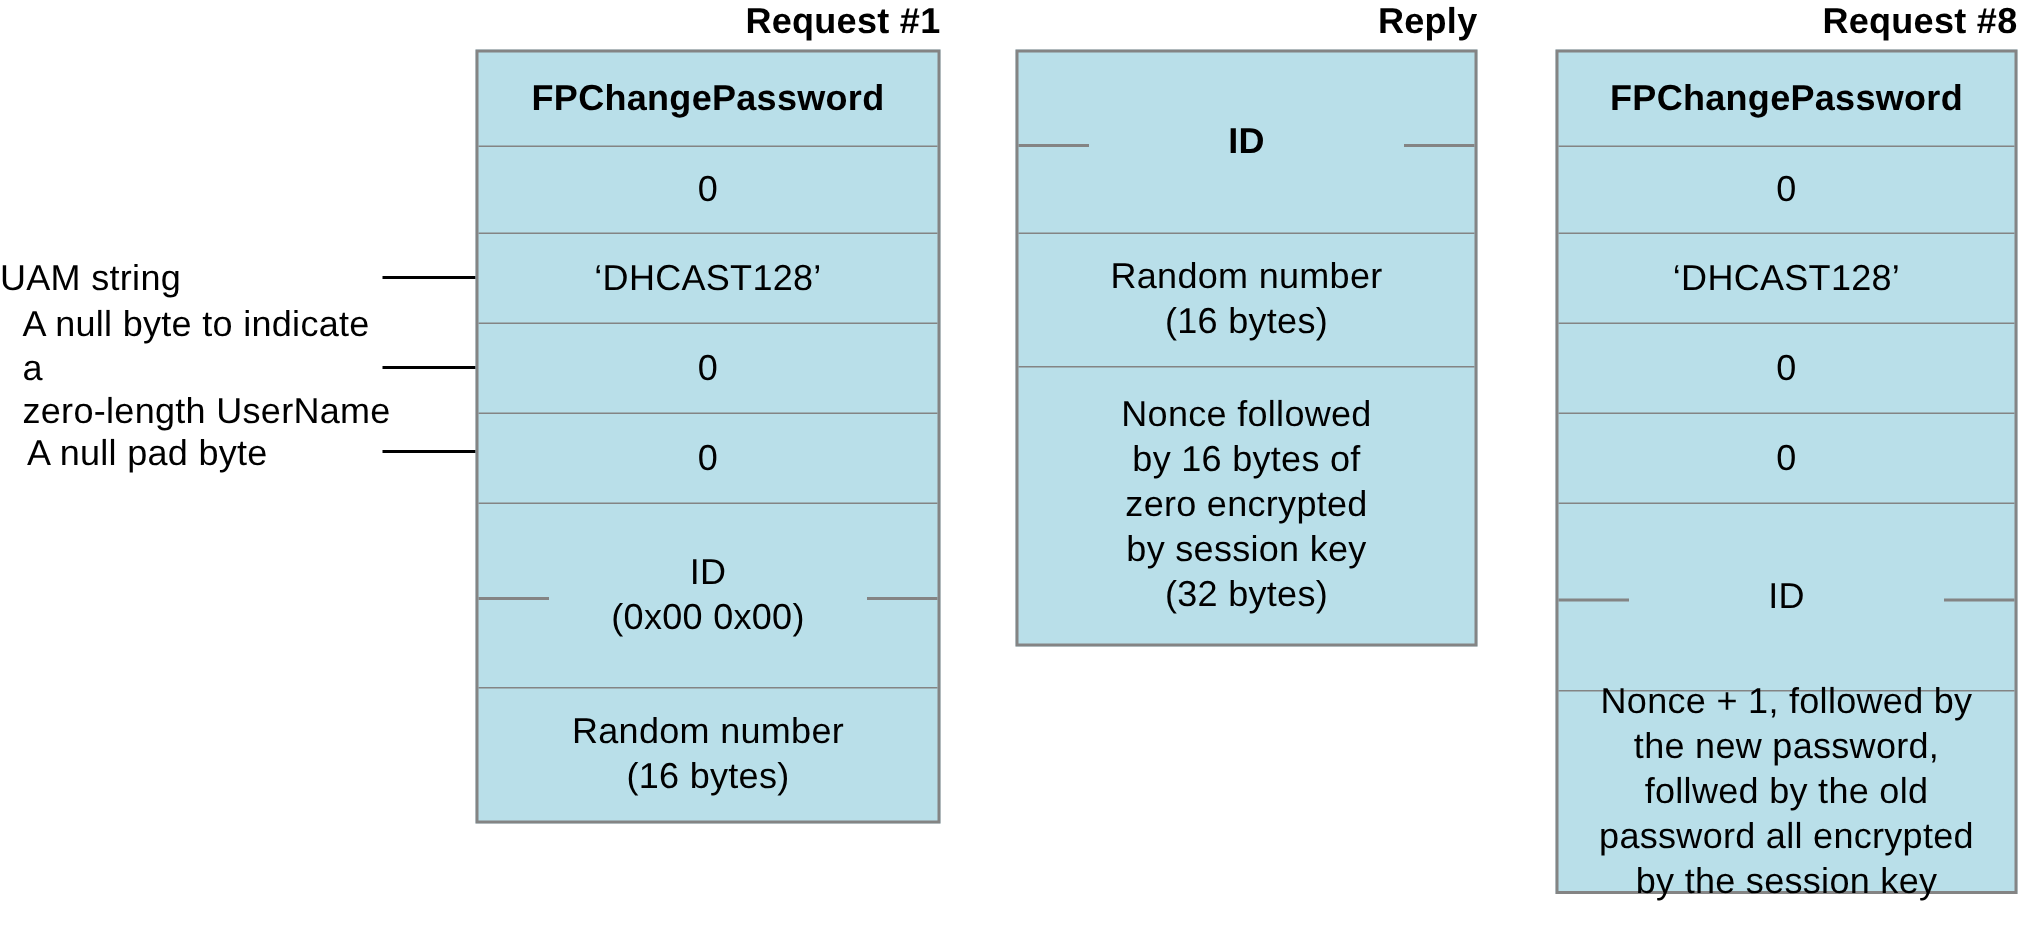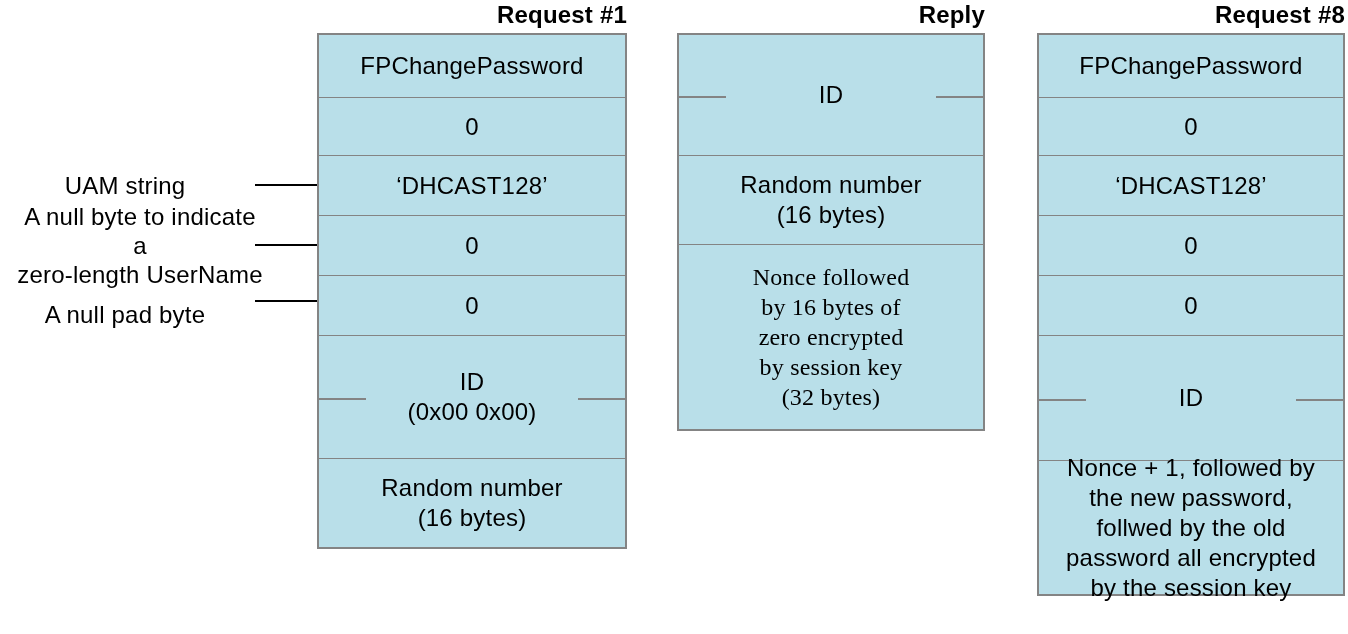--- a/index.html
+++ b/index.html
@@ -31,21 +31,21 @@
     box-sizing: border-box;
   }
   .cell {
     position: relative;
     display: flex;
     align-items: center;
     justify-content: center;
     border-top: 1.5px solid var(--border-color);
     box-sizing: border-box;
   }
-  .cell.first { border-top: none; }
+  .cell.first { border-top: none; font-weight: bold; }
   .cell-text {
     text-align: center;
     white-space: pre-line;
     font-size: 24px;
     line-height: 30px;
     letter-spacing: 0.2px;
     padding: 0 6px;
   }
   .tick {
     position: absolute;
@@ -53,41 +53,41 @@
     height: 2px;
     background: var(--border-color);
     top: calc(52% - 1px);
   }
   .tick-left  { left: 0; }
   .tick-right { right: 0; }
   .annotation-label {
     position: absolute;
     left: 0;
     width: 250px;
-    text-align: center;
+    text-align: left;
     font-size: 24px;
     line-height: 29px;
     letter-spacing: 0.2px;
     white-space: pre-line;
   }
   .connector {
     position: absolute;
     height: 2.5px;
     background: var(--connector-color);
   }
 </style>
 </head>
 <body>
 
 <div class="diagram">
   <div id="annotations">
       <div class="annotation-label" style="top: 171px;">UAM string</div>
       <div class="annotation-label" style="top: 202px; margin-left: 15px;">A null byte to indicate a
 zero-length UserName</div>
-      <div class="annotation-label" style="top: 300px;">A null pad byte</div>
+      <div class="annotation-label" style="top: 288px; padding-left: 18px;">A null pad byte</div>
       <div class="connector" style="top: 183.75px; left: 255px; width: 80px;"></div>
       <div class="connector" style="top: 243.75px; left: 255px; width: 80px;"></div>
       <div class="connector" style="top: 299.75px; left: 255px; width: 80px;"></div>
     </div>
   <div id="columns">
       <div class="column" style="left: 317px; width: 310px;">
         <div class="col-title">Request #1</div>
         <div class="box">
           <div class="cell first" style="height: 62px;">
             <div class="cell-text">FPChangePassword</div>
@@ -121,21 +121,21 @@
         <div class="box">
           <div class="cell first" style="height: 120px;">
             <div class="tick tick-left"></div>
             <div class="tick tick-right"></div>
             <div class="cell-text">ID</div>
           </div>
           <div class="cell" style="height: 89px;">
             <div class="cell-text">Random number
 (16 bytes)</div>
           </div>
-          <div class="cell" style="height: 185px; font-family: Liberation Serif, serif;">
+          <div class="cell" style="height: 185px;">
             <div class="cell-text">Nonce followed
 by 16 bytes of
 zero encrypted
 by session key
 (32 bytes)</div>
           </div>
         </div>
       </div>
       <div class="column" style="left: 1037px; width: 308px;">
         <div class="col-title">Request #8</div>

